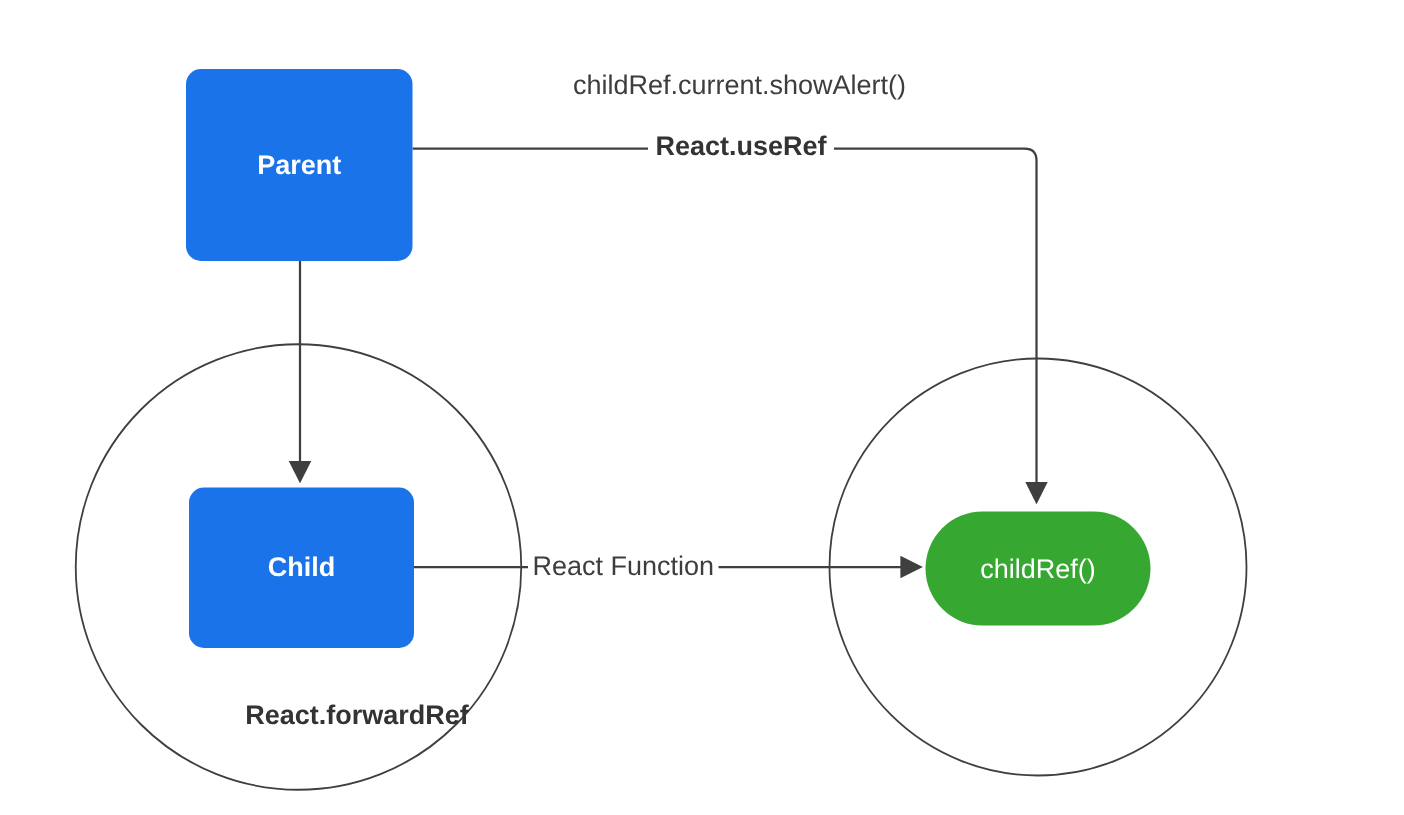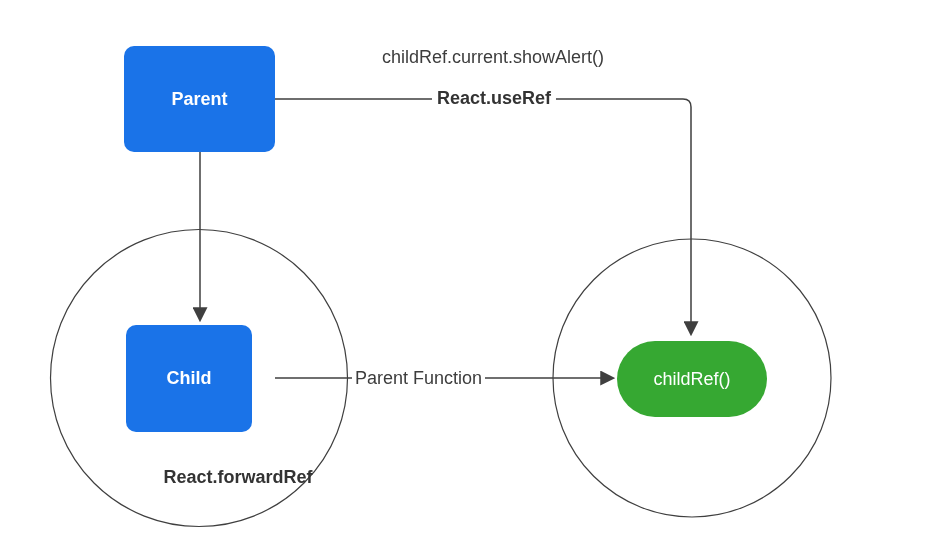--- a/index.html
+++ b/index.html
@@ -25,27 +25,27 @@
   .arrowhead{fill:var(--line);stroke:none;}
   .node{
     position:absolute;
     display:flex;align-items:center;justify-content:center;
     color:var(--node-text);
     font-size:18px;
     box-sizing:border-box;
     text-align:center;
   }
   .node-rect{
-    width:151px;height:106px;
+    width:151px;height:128px;
     border-radius:10px;
     background:var(--node-blue);
     font-weight:bold;
   }
   #parent-box{left:124px;top:46px;}
-  #child-box{left:126px;top:325px;width:126px;height:107px;}
+  #child-box{left:126px;top:325px;width:150px;height:107px;}
   .node-pill{
     left:617px;top:341px;
     width:150px;height:76px;
     border-radius:38px;
     background:var(--node-green);
     font-weight:normal;
   }
   .edge-label{
     position:absolute;
     font-size:18px;
@@ -92,18 +92,18 @@
   </div>
 
   <div id="showalert-pill" class="node node-pill">
     <span>childRef()</span>
   </div>
 
   <div id="label-ref-call" class="edge-label">childRef.current.showAlert()</div>
 
   <div id="label-use-ref" class="edge-label bold on-line">React.useRef</div>
 
-  <div id="label-child-function" class="edge-label on-line">Parent Function</div>
+  <div id="label-child-function" class="edge-label on-line">React Function</div>
 
   <div id="label-forward-ref" class="edge-label bold">React.forwardRef</div>
 
 
 </div>
 
 </body></html>

